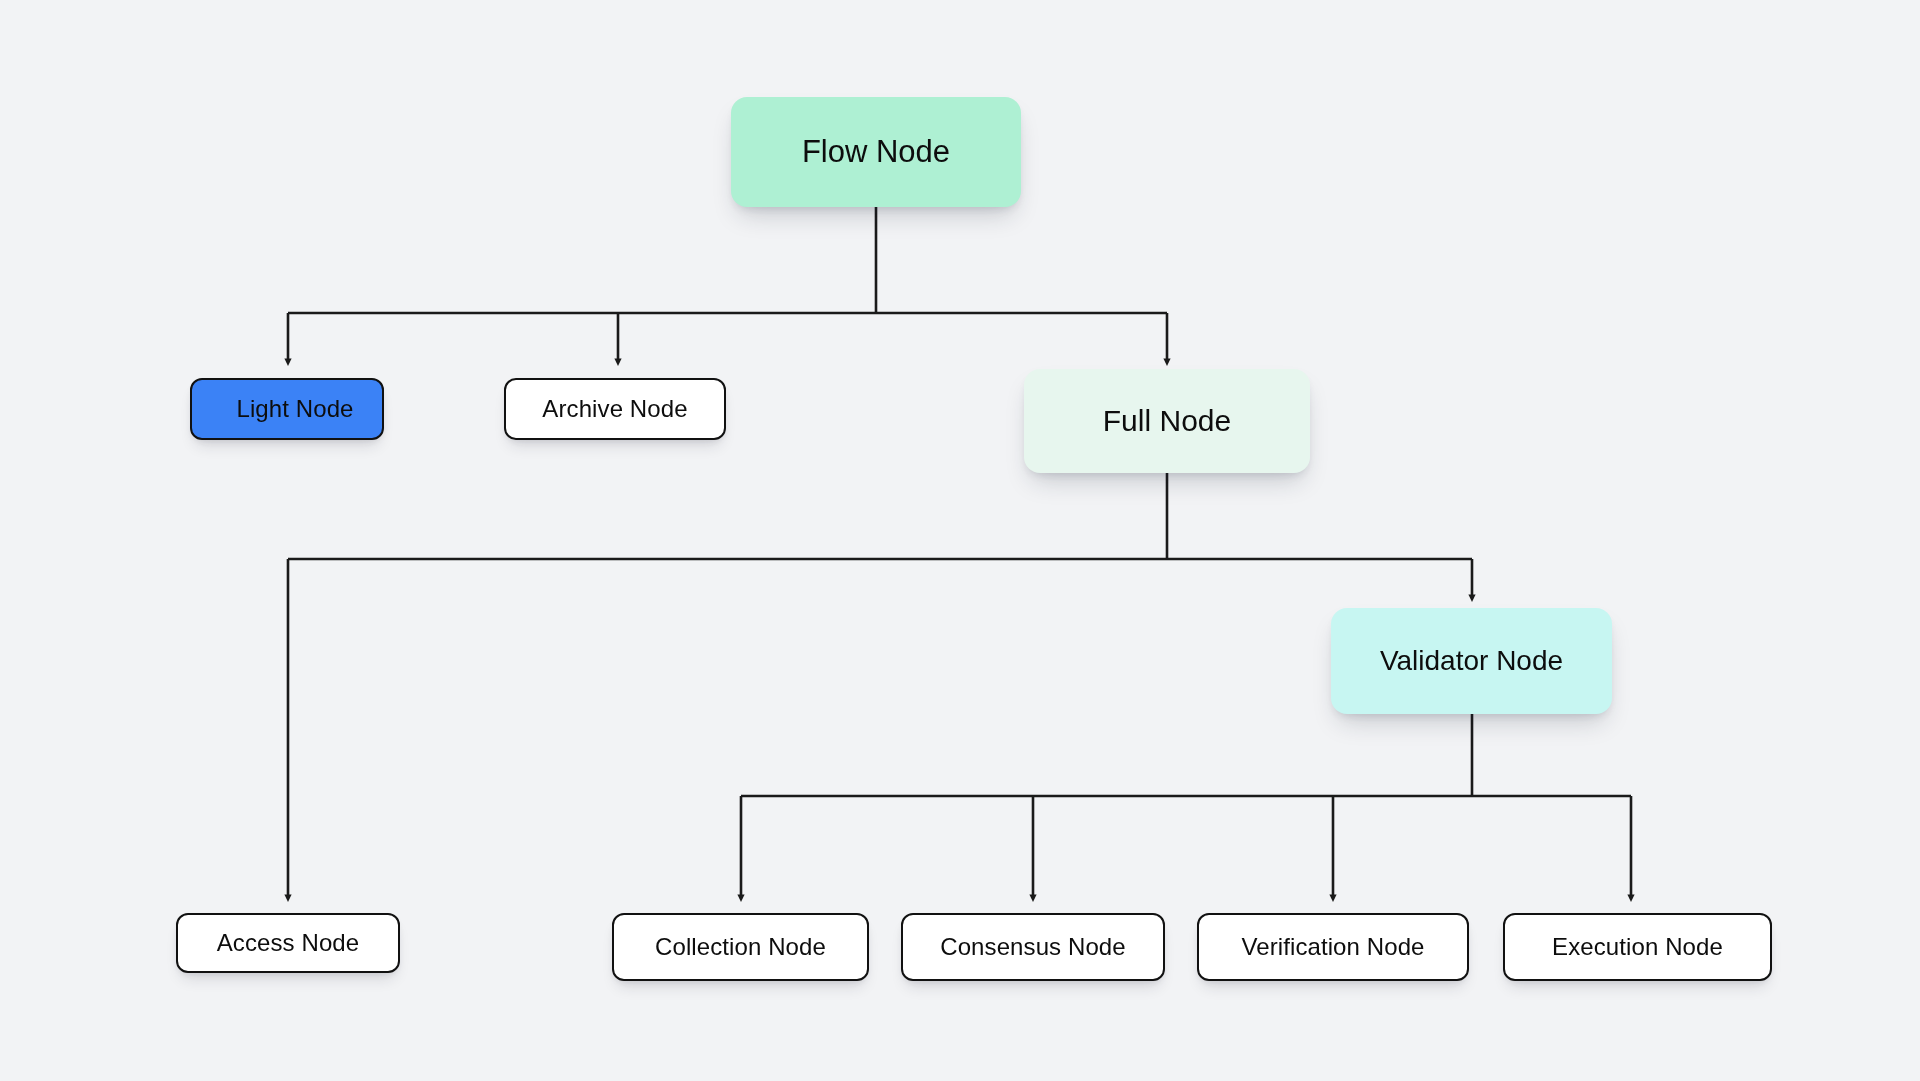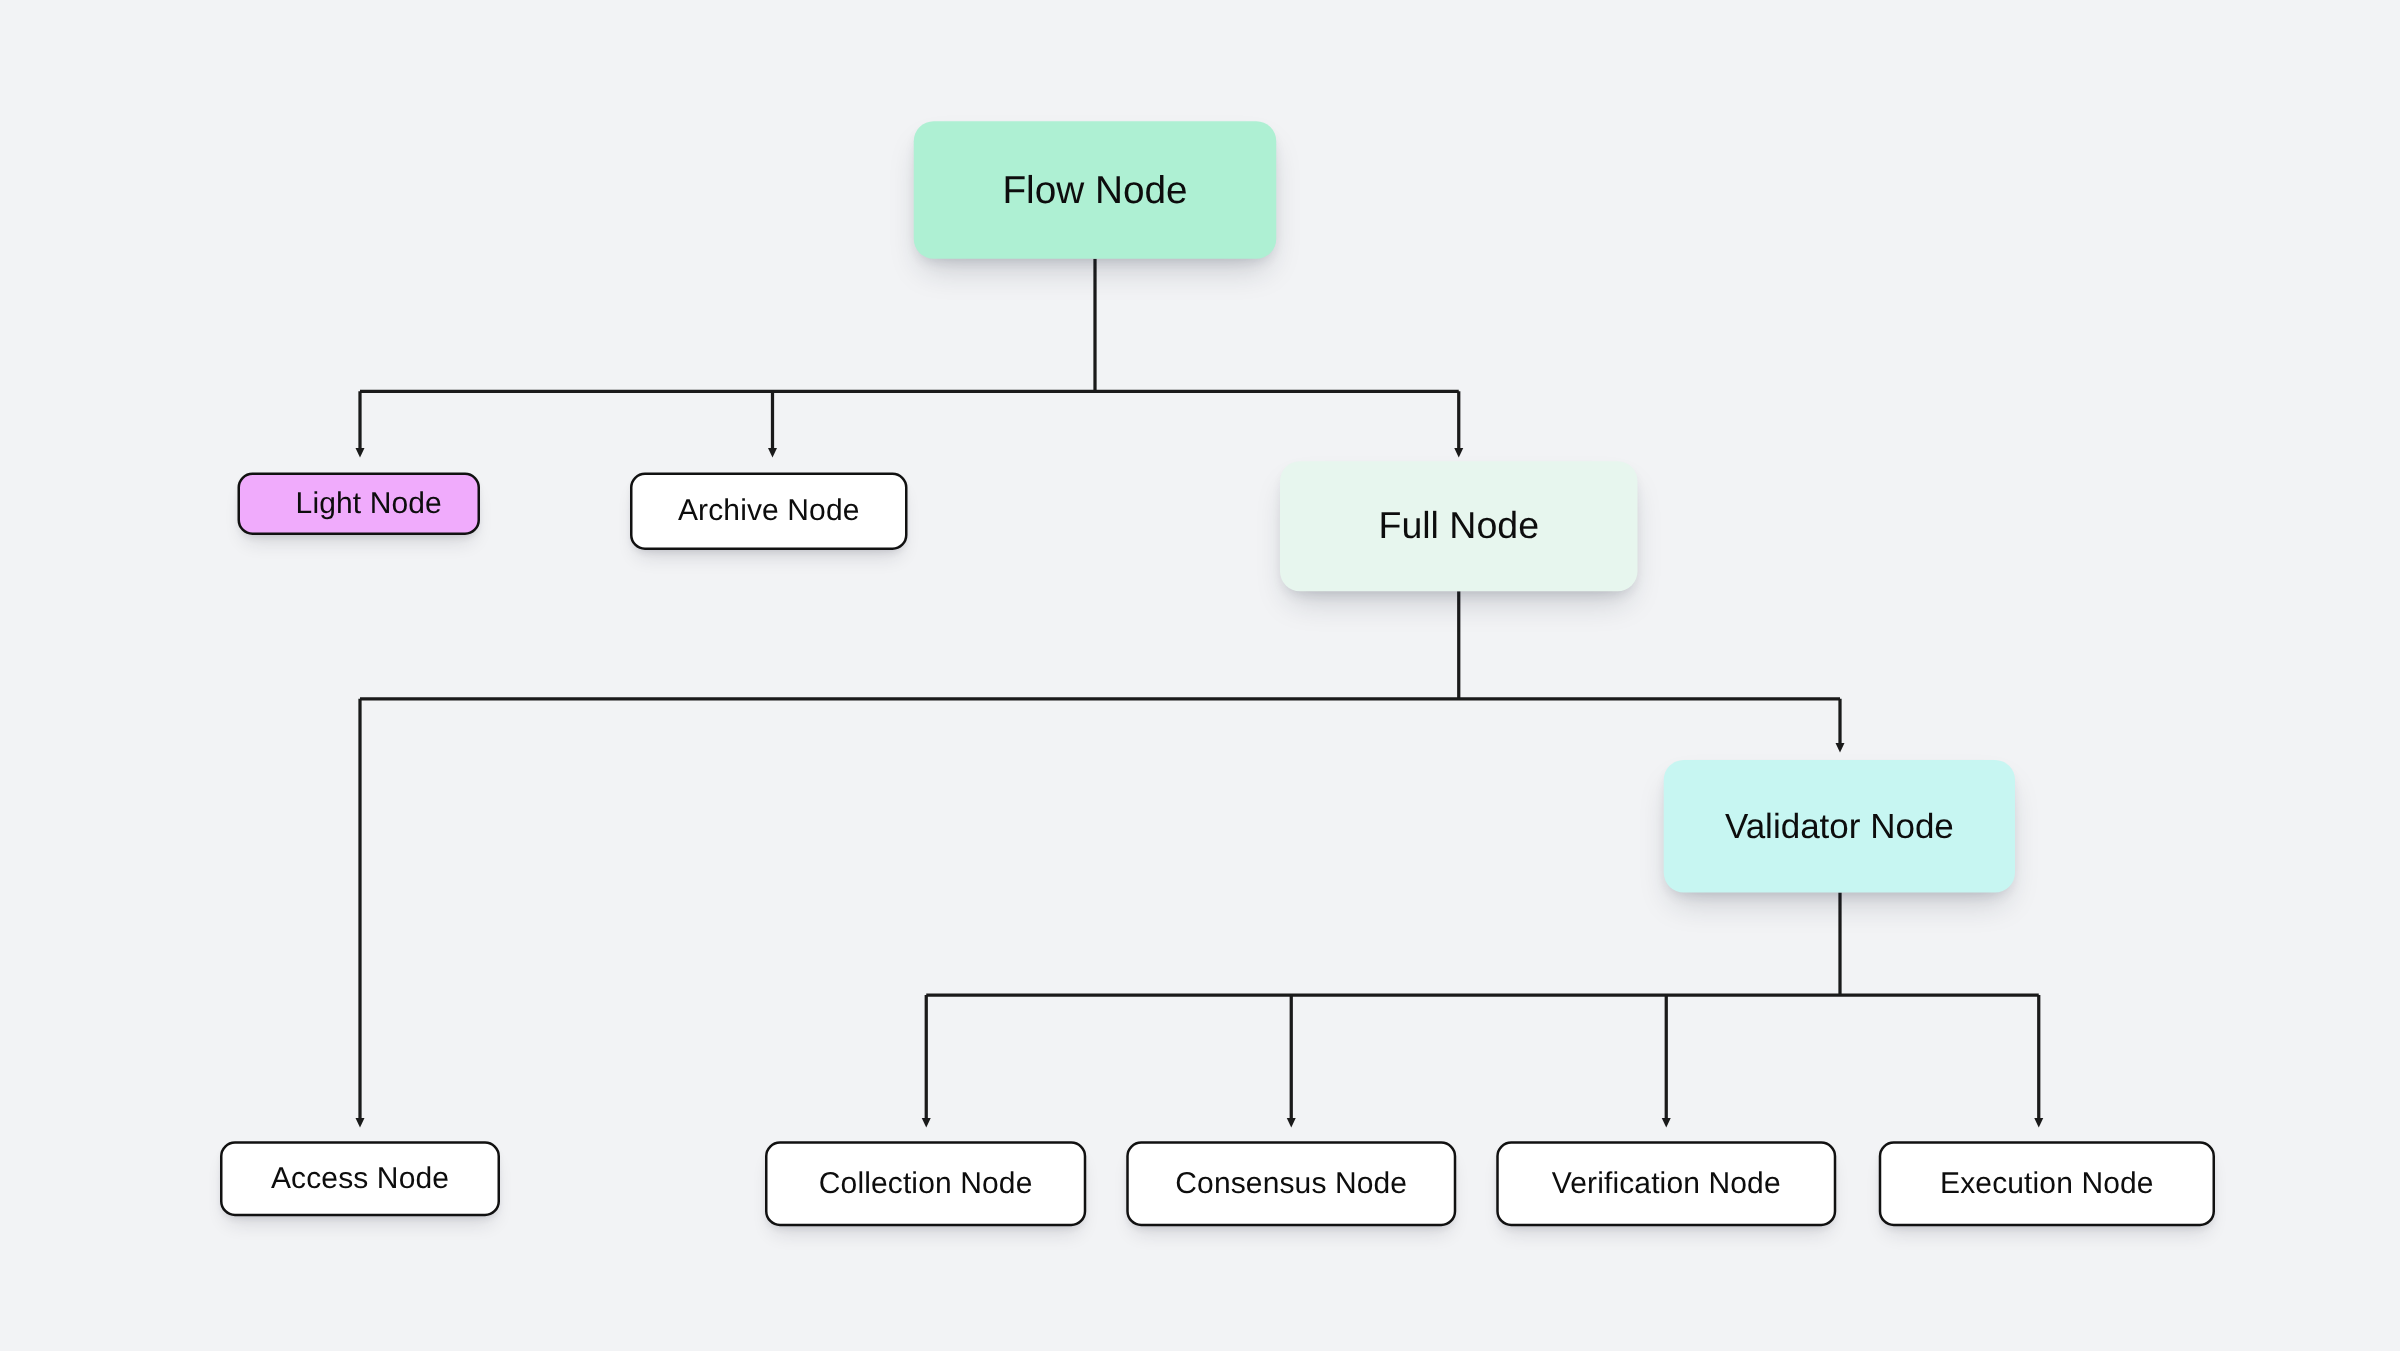--- a/index.html
+++ b/index.html
@@ -109,21 +109,21 @@
       <path d="M1033,796 L1033,898" marker-end="url(#arrowhead)"></path>
       <path d="M1333,796 L1333,898" marker-end="url(#arrowhead)"></path>
       <path d="M1631,796 L1631,898" marker-end="url(#arrowhead)"></path>
     </g>
   </svg>
 
   <div class="node filled root" id="n-flow" style="left: 731px; top: 97px; width: 290px; height: 110px; background: rgb(174, 240, 211);">
     <span class="node-label">Flow Node</span>
   </div>
 
-  <div class="node plain" id="n-light" style="left: 190px; top: 378px; width: 194px; height: 50px; background: #f0abfc; padding-left: 16px;">
+  <div class="node plain" id="n-light" style="left: 190px; top: 378px; width: 194px; height: 62px; background: #3b82f6; padding-left: 16px;">
     <span class="node-label">Light Node</span>
   </div>
 
   <div class="node plain" id="n-archive" style="left: 504px; top: 378px; width: 222px; height: 62px; background: rgb(255, 255, 255);">
     <span class="node-label">Archive Node</span>
   </div>
 
   <div class="node filled branch" id="n-full" style="left: 1024px; top: 369px; width: 286px; height: 104px; background: rgb(231, 246, 238);">
     <span class="node-label">Full Node</span>
   </div>

